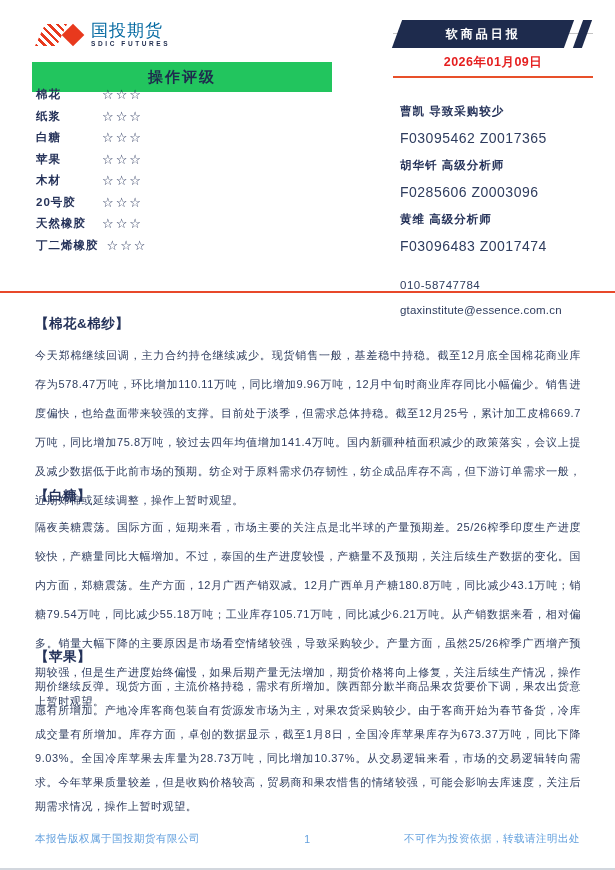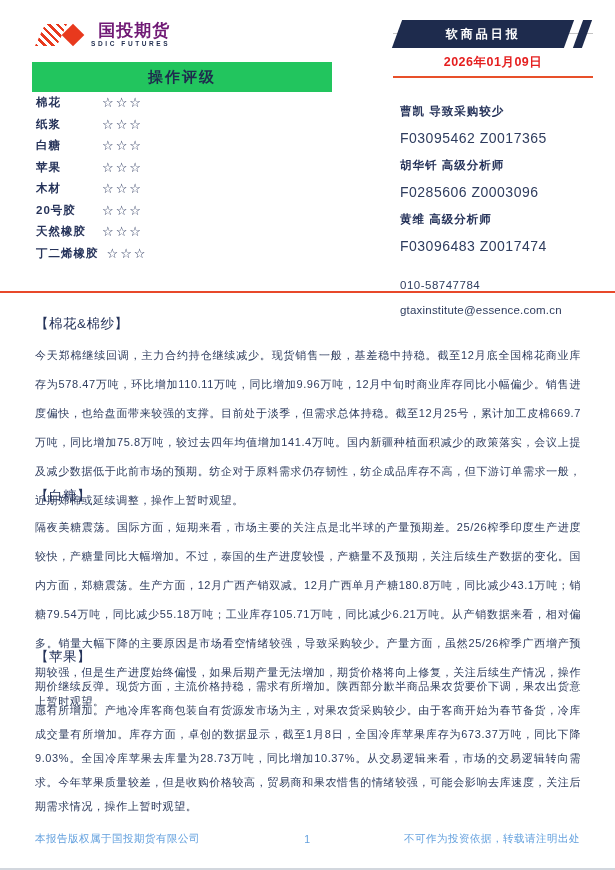--- a/index.html
+++ b/index.html
@@ -21,21 +21,21 @@
   .logo-stripes {
     position:absolute; left:0; top:2px; width:32px; height:22px;
     background:repeating-linear-gradient(45deg,#e8391d 0 2.5px,transparent 2.5px 6px);
     clip-path:polygon(32% 0,100% 0,68% 100%,0 100%);
   }
   .logo-diamond {
     position:absolute; left:30px; top:5px; width:16px; height:16px;
     background:#e8391d; transform:rotate(45deg);
   }
   .logo-text { margin-left:6px; line-height:1; }
-  .logo-cn { font-size:17px; font-weight:bold; color:#701a75; letter-spacing:1px;text-align:right; }
+  .logo-cn { font-size:17px; font-weight:normal; color:#0369a1; letter-spacing:1px; }
   .logo-en { font-size:6.5px; font-weight:bold; color:#1e2b4d; letter-spacing:2.6px; margin-top:2px; }
 
   
   .banner-wrap { position:absolute; right:22px; top:20px; width:200px; height:28px; }
   .banner-line { position:absolute; left:0; right:0; top:13px; height:1px; background:#c4c4c4; }
   .banner-main {
     position:absolute; left:4px; top:0; width:172px; height:28px;
     background:#1e2b4d; transform:skewX(-20deg);
     display:flex; align-items:center; justify-content:center;
   }
@@ -44,42 +44,42 @@
   .banner-date { position:absolute; right:22px; top:54px; width:200px; text-align:center; }
   .banner-date .date-text { color:#e51f1f; font-size:12.5px; font-weight:bold; letter-spacing:0.5px; }
   .banner-date .date-rule { margin-top:5px; height:0; border-bottom:2px solid #e8502a; }
 
   
   .rating-band {
     position:absolute; left:32px; top:62px; width:300px; height:30px;
     background:#22c55e; display:flex; align-items:center; justify-content:center;
   }
   .rating-band span { color:#1e2b4d; font-size:15px; font-weight:bold; letter-spacing:2px; }
-  .rating-list { position:absolute; left:36px; top:92px; width:290px; }
+  .rating-list { position:absolute; left:36px; top:84px; width:290px; }
   .rating-row { display:flex; align-items:center; height:21.5px; }
   .rating-label { min-width:58px; font-size:11.5px; font-weight:bold; color:#26335a; letter-spacing:1px; margin-right:8px; white-space:nowrap; }
   .rating-stars { font-size:13px; color:#26335a; letter-spacing:2px; white-space:nowrap; }
 
   
   .analysts { position:absolute; left:400px; top:98px; width:200px; }
   .analyst-name { font-size:11.5px; font-weight:bold; color:#26335a; letter-spacing:1px; height:27px; line-height:27px; }
   .analyst-ids  { font-size:14px; color:#2e3c5e; letter-spacing:0.5px; height:27px; line-height:27px; }
   .contact-gap { height:13px; }
   .contact-phone { font-size:11.5px; color:#2e3c5e; letter-spacing:0.5px; height:25px; line-height:25px; }
   .contact-email { font-size:11.5px; color:#2e3c5e; letter-spacing:0.2px; height:25px; line-height:25px; }
 
   
   .divider { position:absolute; left:0; right:0; top:291px; height:2px; background:#e8482a; }
 
   
   .section { position:absolute; left:35px; width:546px; }
   .sec-1 { top:315px; }
   .sec-2 { top:487px; }
   .sec-3 { top:648px; }
-  .section-title { font-size:13.5px; font-weight:normal; color:#25335a; letter-spacing:0.5px; }
+  .section-title { font-size:13.5px; font-weight:bold; color:#25335a; letter-spacing:0.5px; }
   .section-body {
     margin-top:8px; font-size:11px; color:#2e3c5e;
     line-height:29px; letter-spacing:0.6px;
     text-align:justify; text-justify:inter-ideograph;
   }
   .sec-3 .section-body { line-height:24px; }
 
   
   .footer {
     position:absolute; left:35px; right:35px; top:832px;

